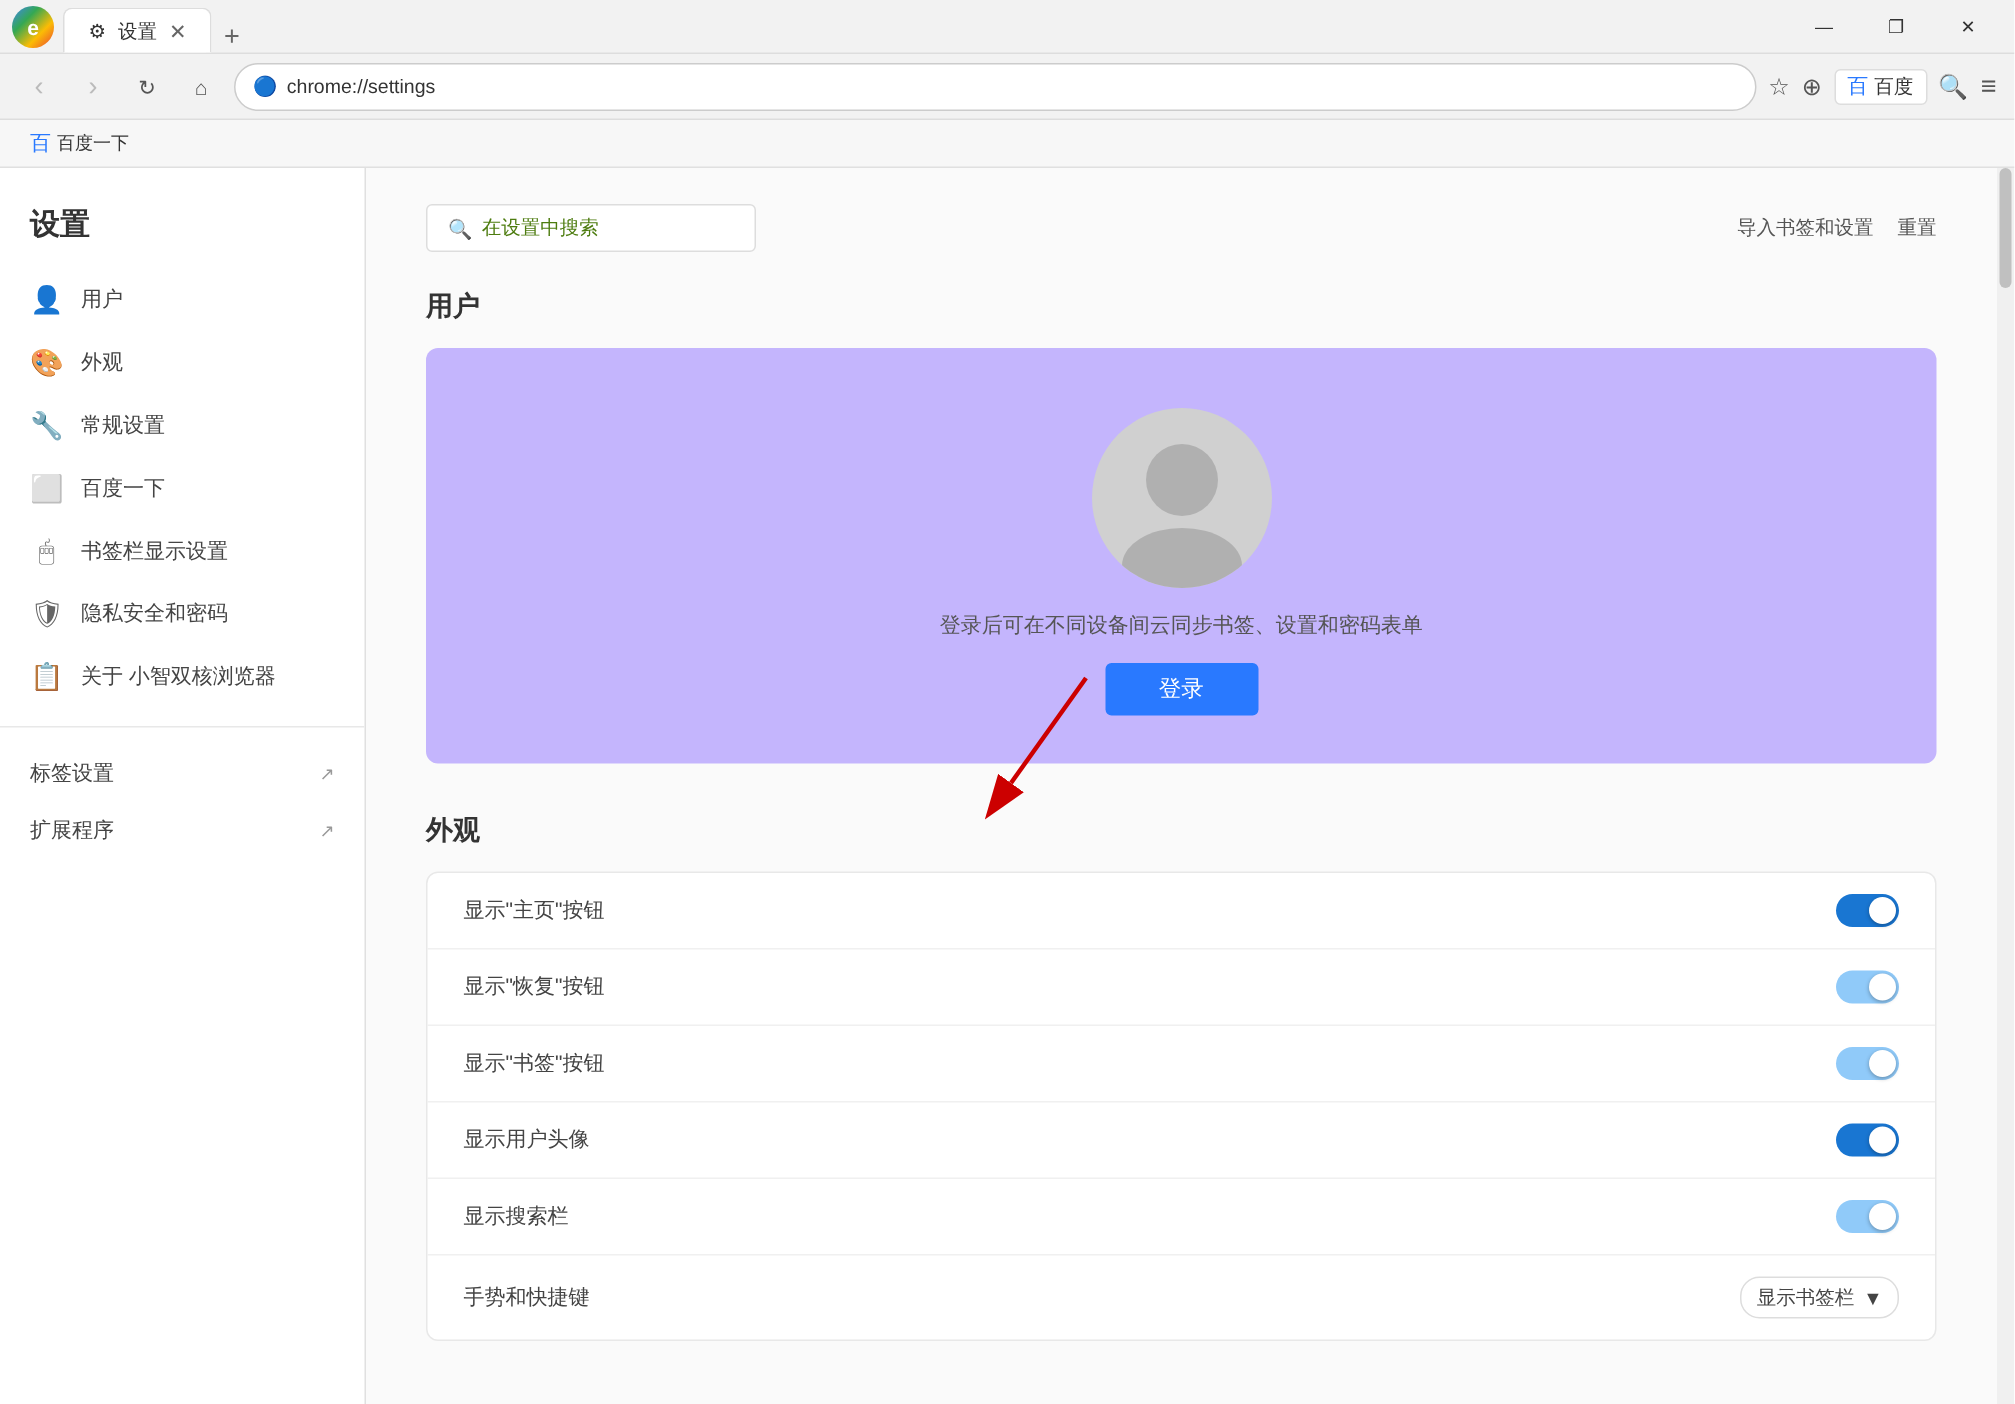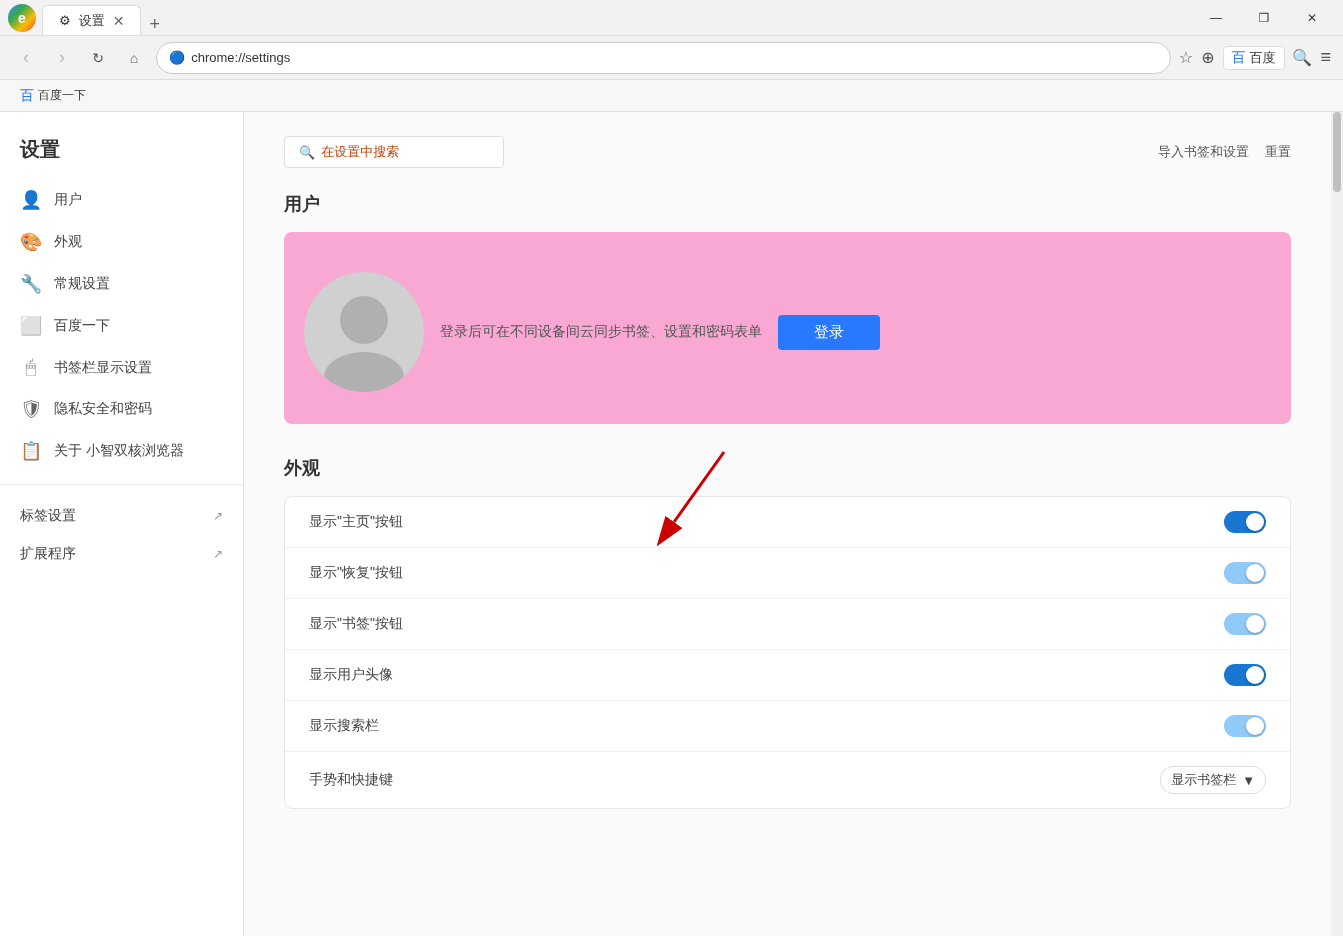--- a/index.html
+++ b/index.html
@@ -192,25 +192,25 @@
     
     .section-title {
       font-size: 18px;
       font-weight: 600;
       color: #333;
       margin-bottom: 16px;
     }
 
     
     .user-card {
-      background: #f9a8d4;
+      background: #c4b5fd;
       border-radius: 8px;
       padding: 40px 20px 32px;
       display: flex;
-      flex-direction: row;
+      flex-direction: column;
       align-items: center;
       gap: 16px;
       margin-bottom: 32px;
     }
     .avatar-placeholder {
       width: 120px; height: 120px;
       border-radius: 50%;
       background: #d0d0d0;
       display: flex;
       align-items: center;
@@ -419,21 +419,21 @@
         <span>扩展程序</span>
         <span class="ext-icon">↗</span>
       </div>
     </div>
 
     <div class="content-area">
 
       <div class="content-header">
         <div class="search-box">
           <span style="color:#999;">🔍</span>
-          <span style="color:#c2410c;font-size:13px;">在设置中搜索</span>
+          <span style="color:#4d7c0f;font-size:13px;">在设置中搜索</span>
         </div>
         <div class="header-actions">
           <span class="header-action-btn">导入书签和设置</span>
           <span class="header-action-btn">重置</span>
         </div>
       </div>
 
       <div class="section-title">用户</div>
 
       <div style="position:relative;">

